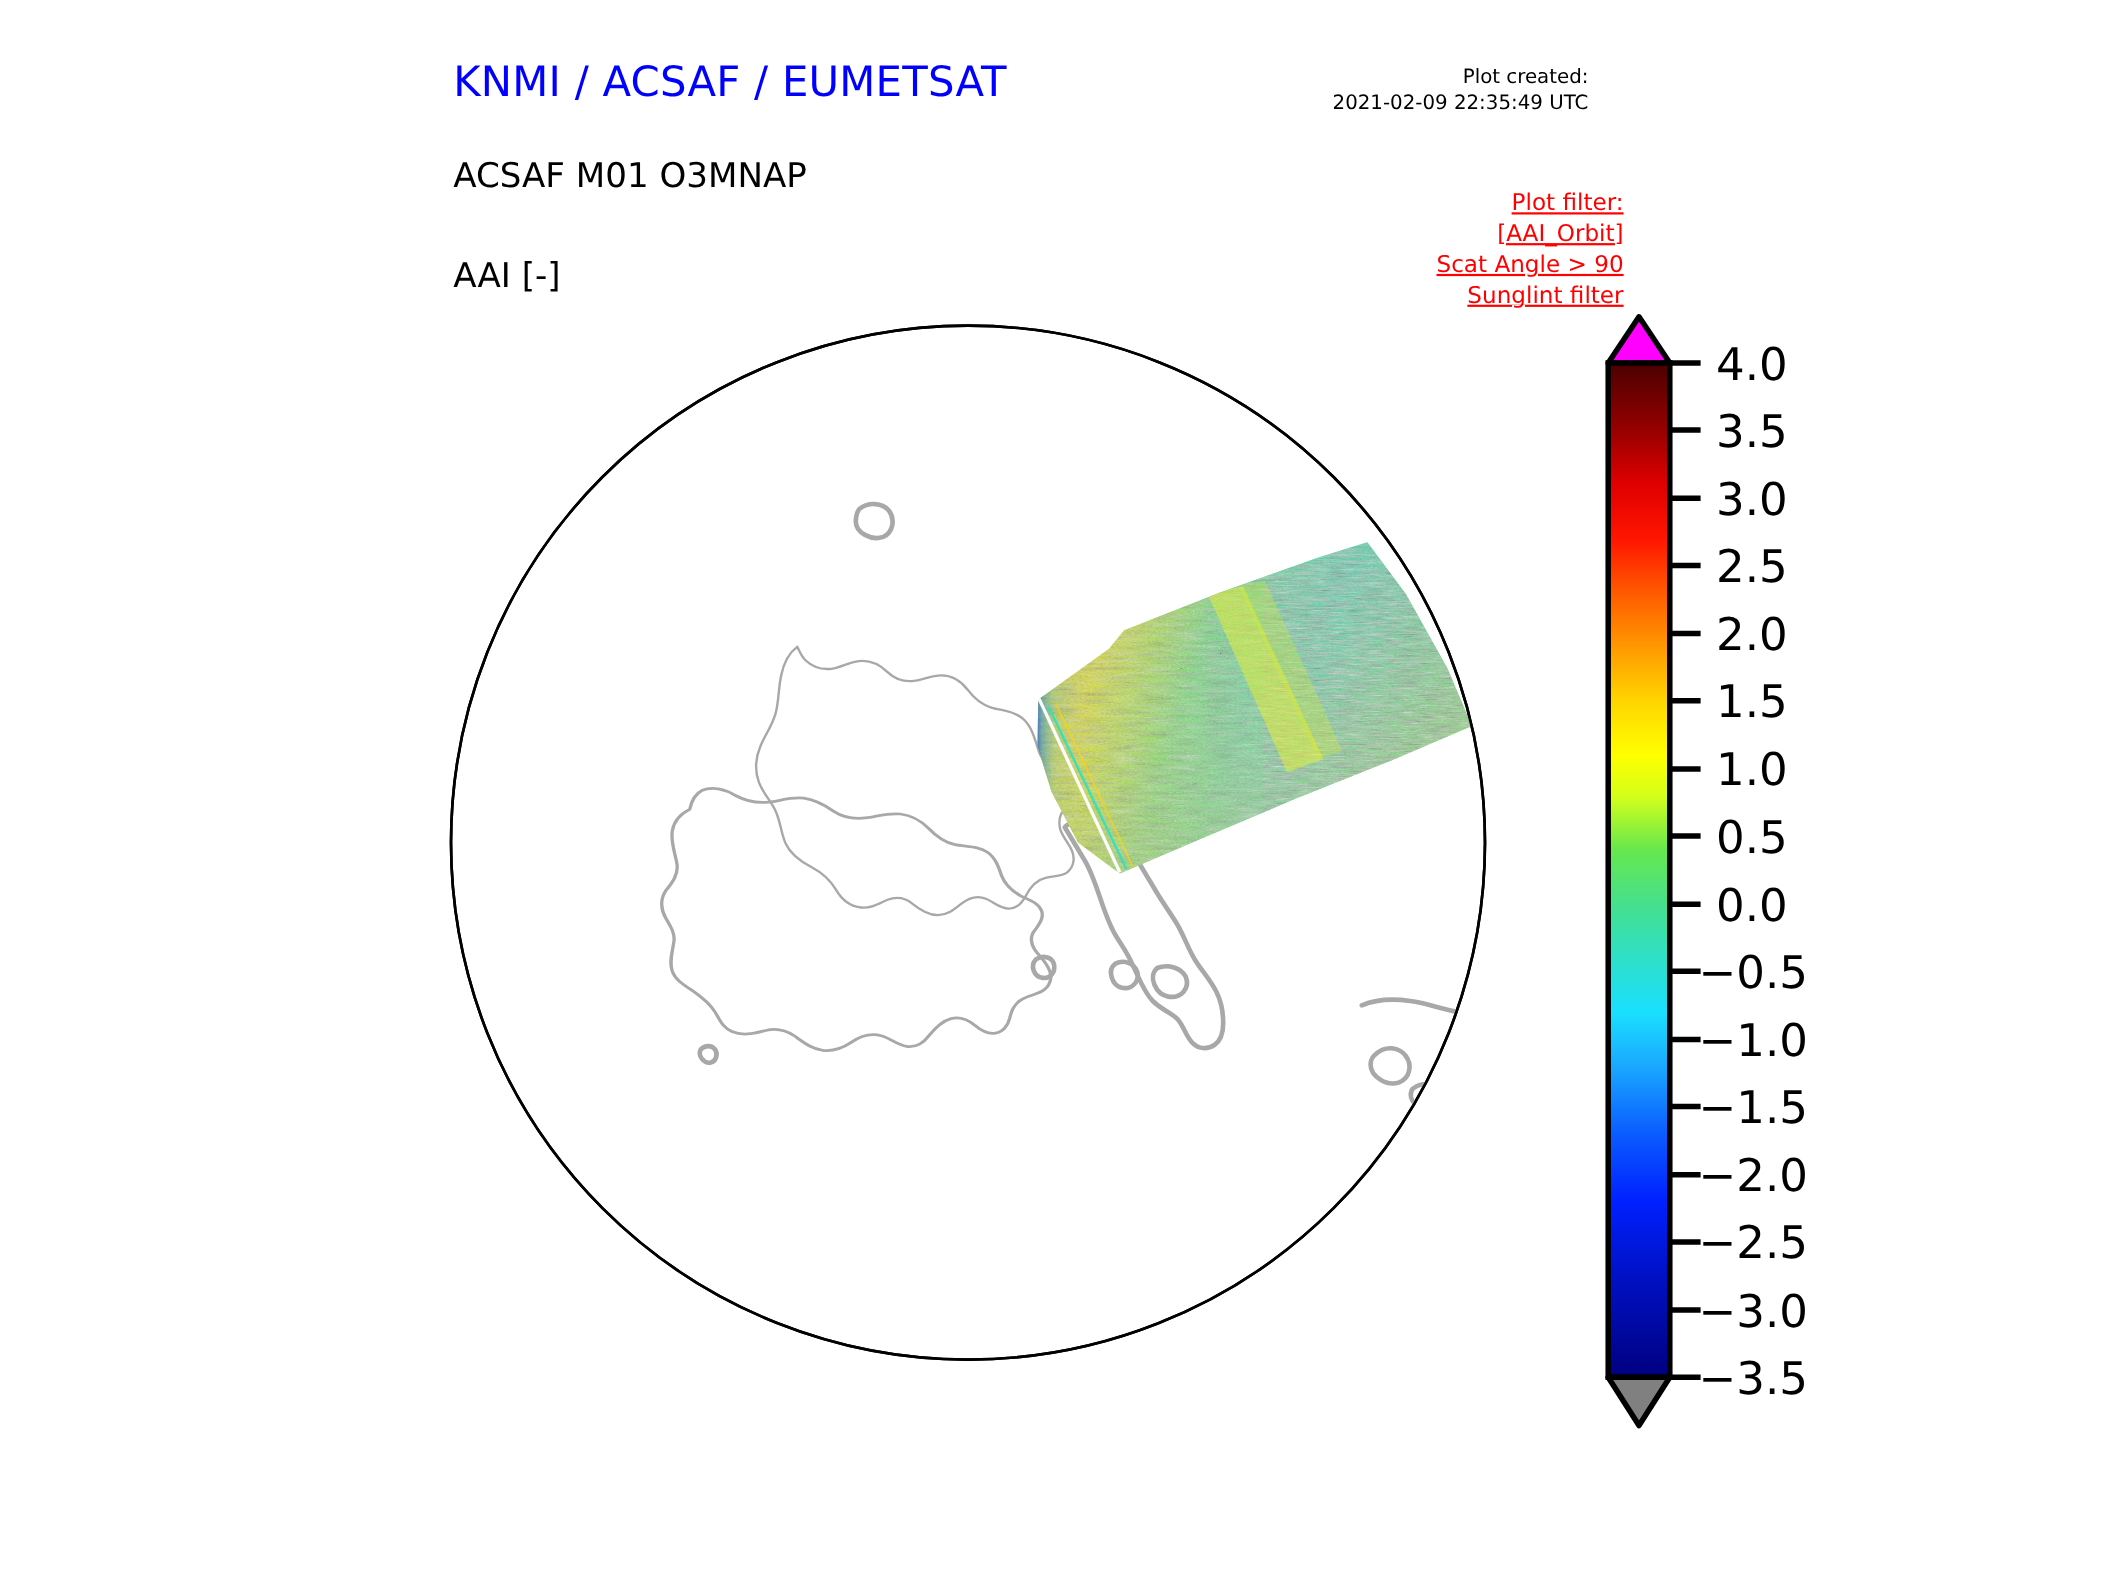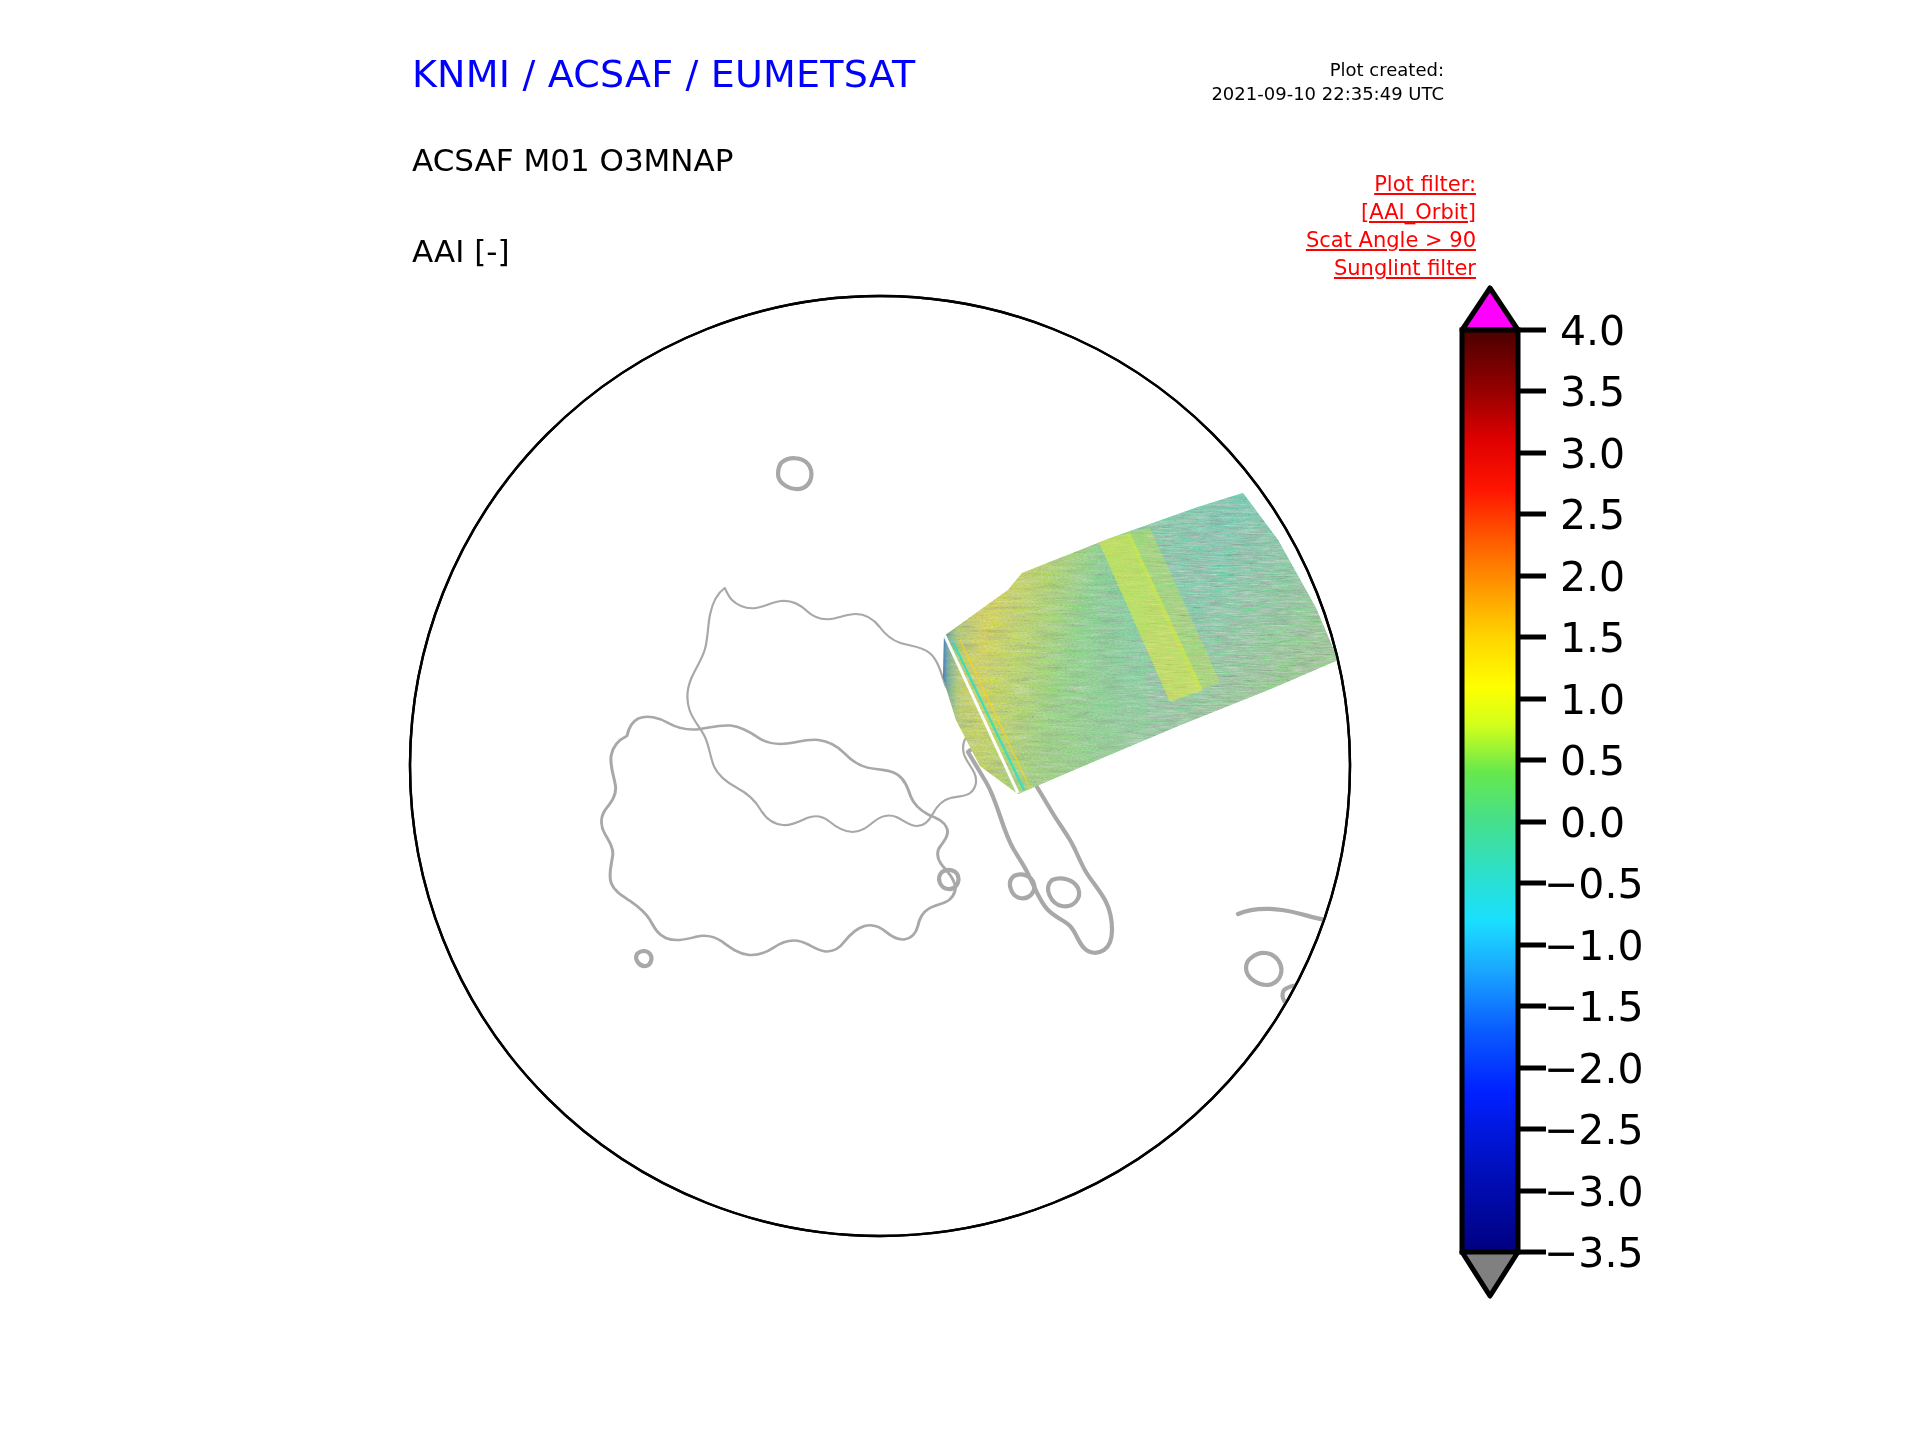--- a/index.html
+++ b/index.html
@@ -83,21 +83,21 @@
 </style>
 </head>
 <body>
 
 <div class="plot-root">
 
   <div class="org-title">KNMI / ACSAF / EUMETSAT</div>
 
   <div class="created-block">
     <div>Plot created:</div>
-    <div>2021-09-10 22:35:49 UTC</div>
+    <div>2021-02-09 22:35:49 UTC</div>
   </div>
 
   <div class="title-block">
     <div>ACSAF M01 O3MNAP</div>
   </div>
   <div class="subtitle-center">AAI [-]</div>
 
   <div class="filter-block">
     <div>Plot filter:</div>
     <div>[AAI_Orbit]</div>

